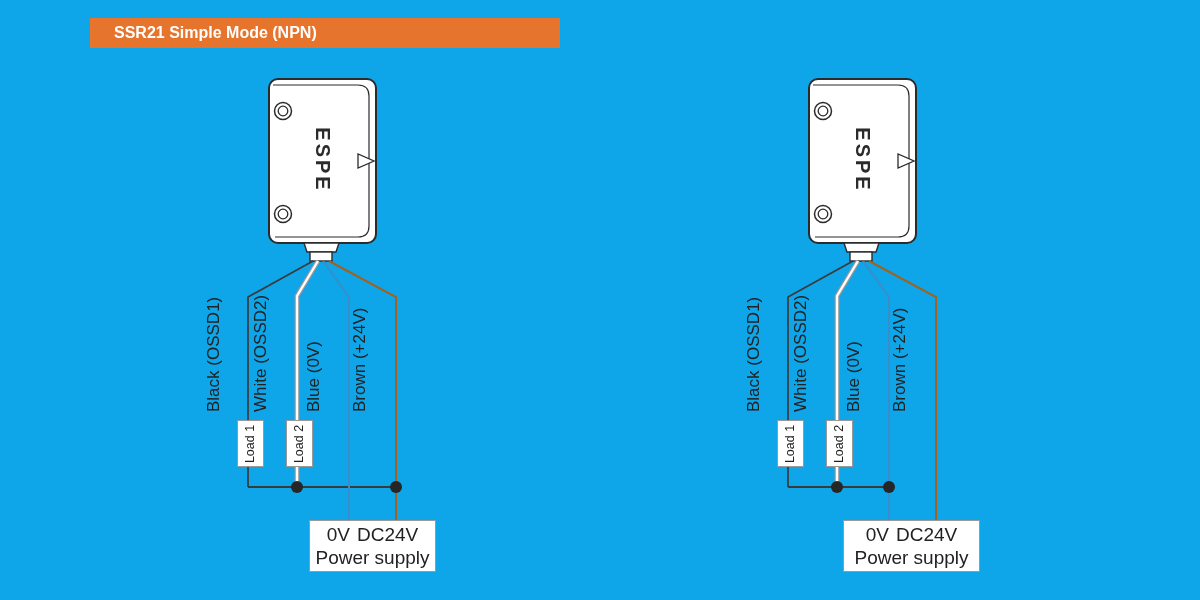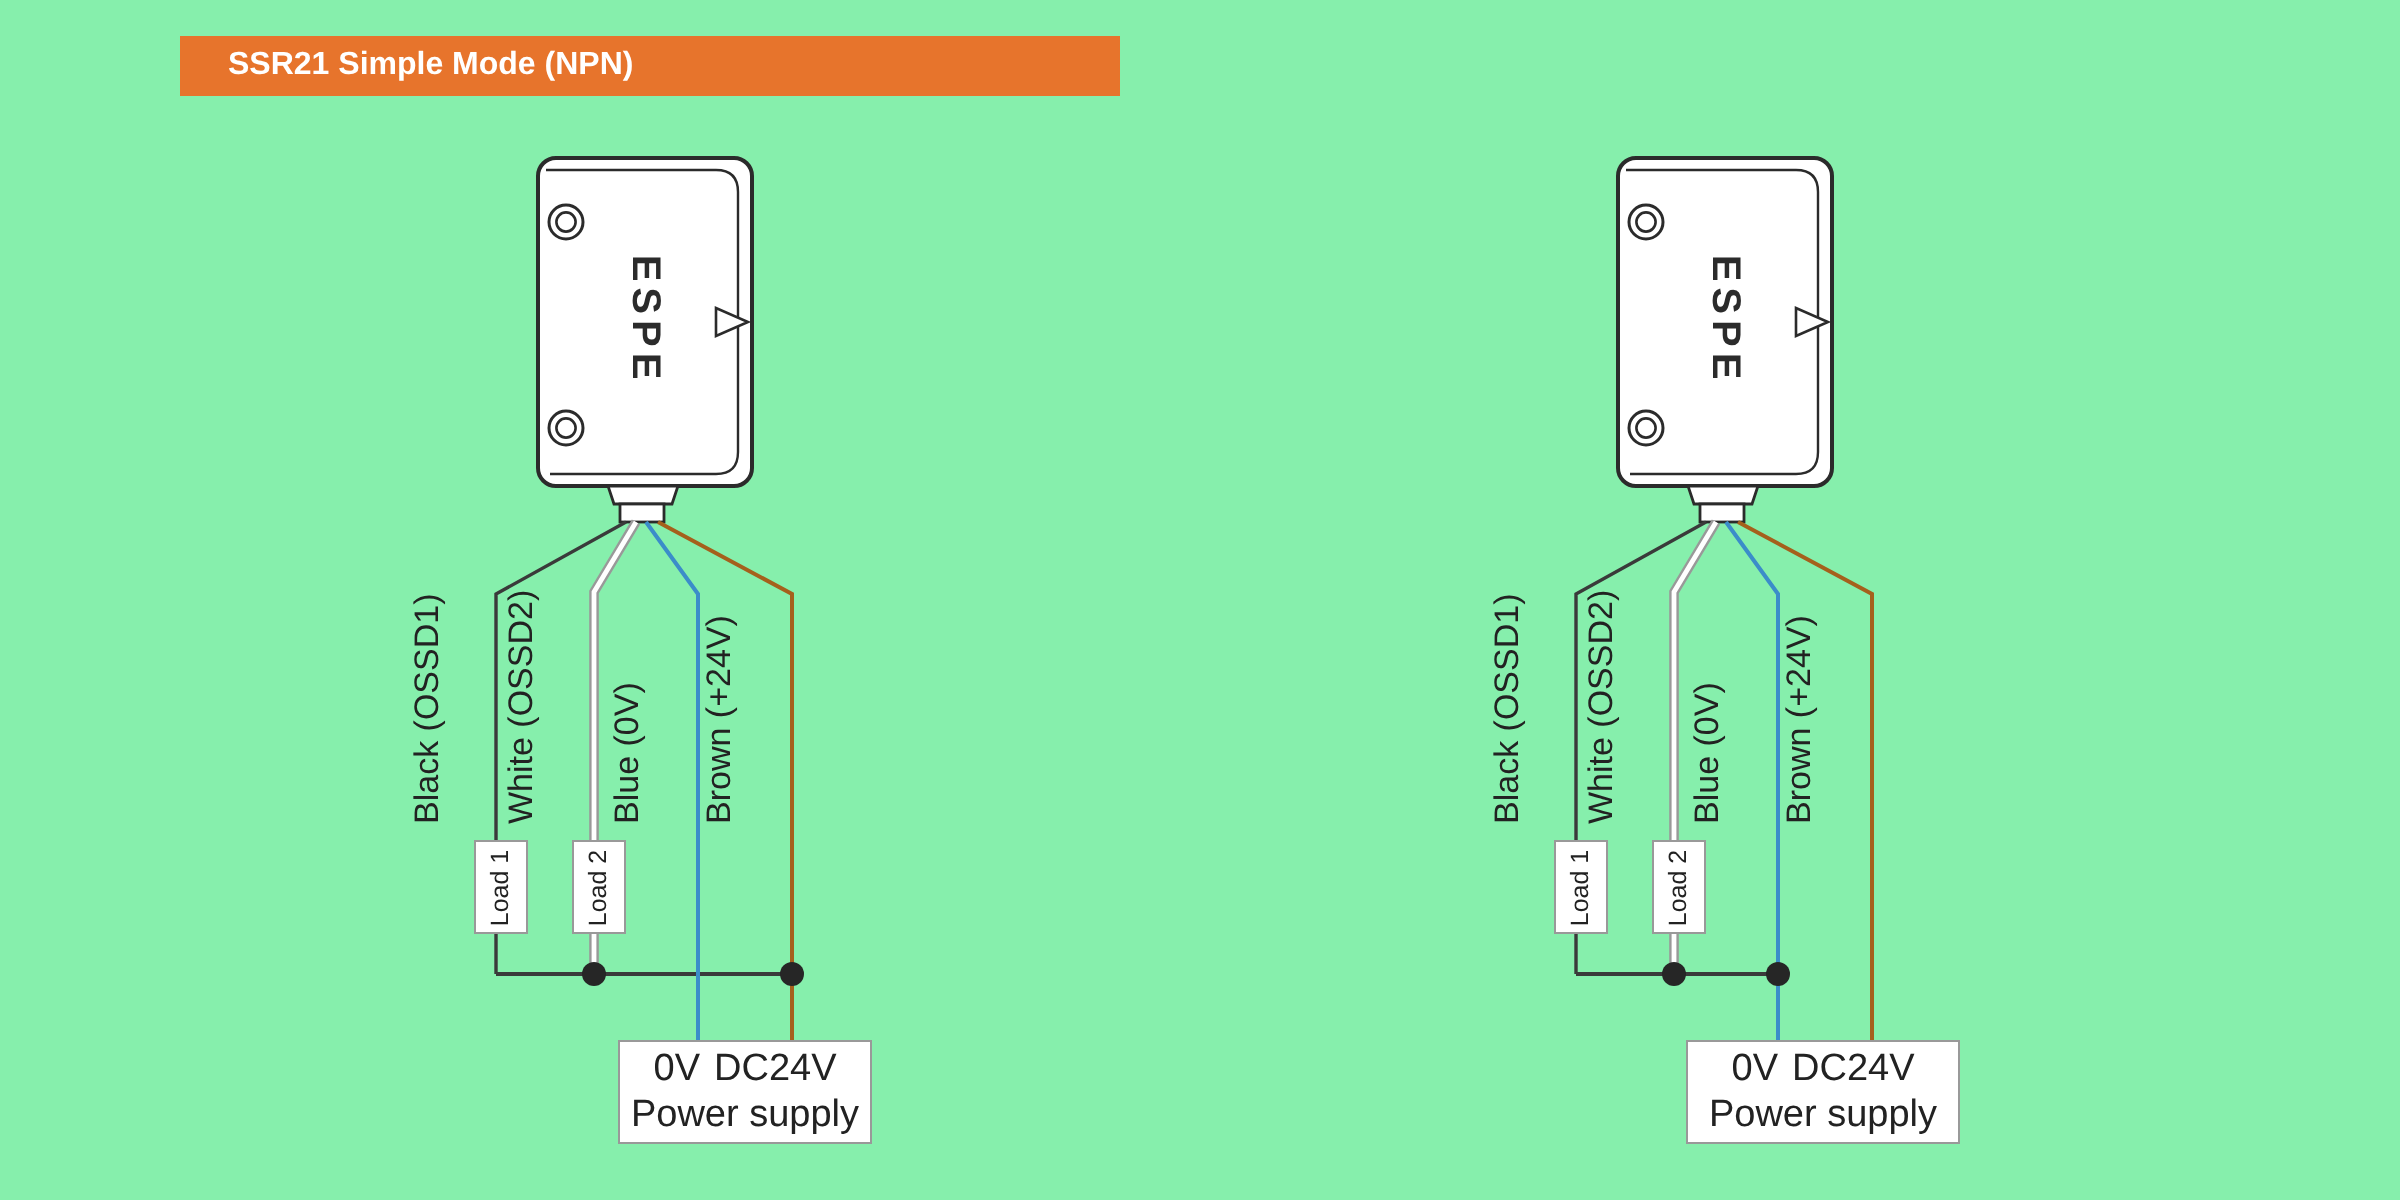--- a/index.html
+++ b/index.html
@@ -1,18 +1,18 @@
 <!DOCTYPE html>
 <html><head>
 <meta charset="utf-8">
 <style>
   * { margin:0; padding:0; box-sizing:border-box; }
   body { background:#fff; }
   .page {
-    position:relative; width:1200px; height:600px; background:#86efac;
+    position:relative; width:1200px; height:600px; background:#0ea5e9;
     font-family:"Liberation Sans", sans-serif; overflow:hidden;
   }
   .gfx { position:absolute; left:0; top:0; }
   .hdr {
     position:absolute; top:18px; width:470px; height:30px;
     background:#E7742C; color:#ffffff; font-weight:bold; font-size:16px;
     line-height:30px; padding-left:24px;
   }
   .brand {
     position:absolute; color:#2b2b2b; font-weight:bold; font-size:20px;

